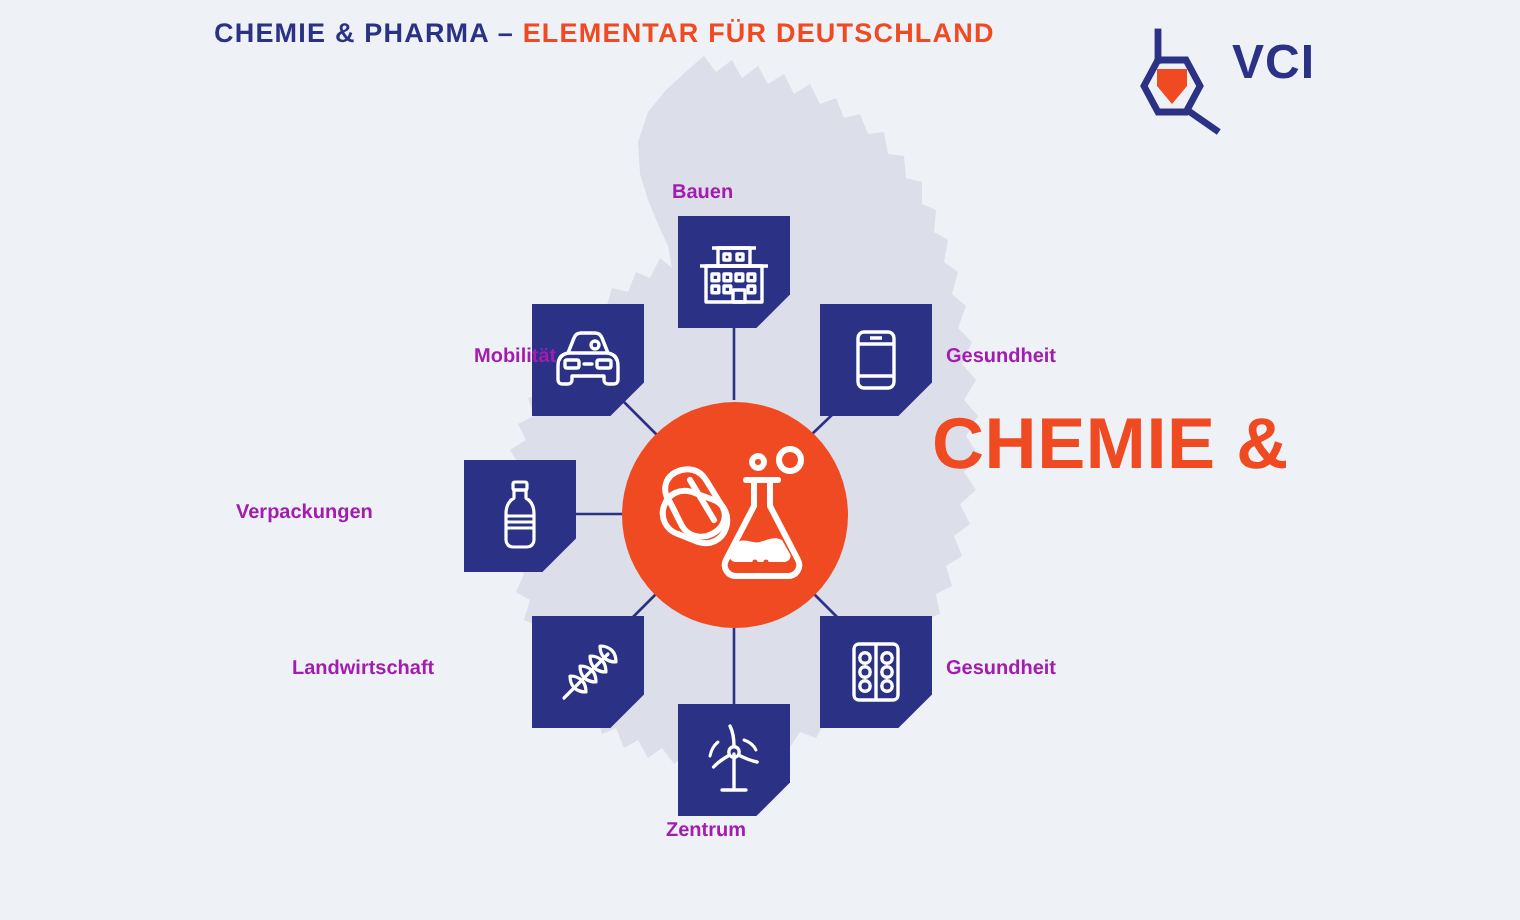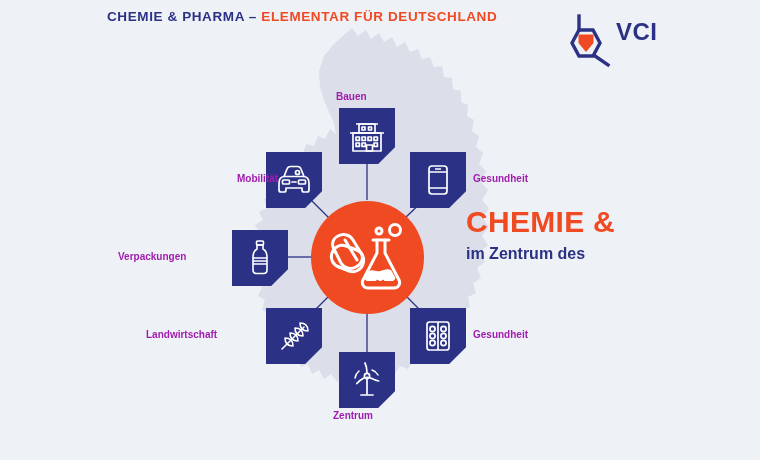--- a/index.html
+++ b/index.html
@@ -52,21 +52,21 @@
 
   .tlabel{
     position:absolute;
     font-size:10px;font-weight:bold;color:#a21caf;
     white-space:nowrap;
   }
 
   
   .bigtext{position:absolute;left:466px;top:206px;}
   .bigtext .big{
-    font-size:30px;font-weight:bold;color:#f04a23;
+    font-size:36px;font-weight:bold;color:#f04a23;
     line-height:32px;letter-spacing:.3px;
   }
   .bigtext .sub{
     margin-top:6px;
     font-size:16px;font-weight:bold;color:#2b3285;
     line-height:19px;
   }
 </style>
 </head>
 <body>
@@ -624,16 +624,15 @@
         <circle cx="72" cy="80" r="1.3" fill="#f04a23" stroke="none"></circle>
 
         <circle cx="84" cy="29" r="5.5"></circle>
         <circle cx="68" cy="30" r="3"></circle>
       </g>
     </svg>
   </div>
 
   <div class="bigtext">
     <div class="big">CHEMIE &amp;</div>
-    <div class="sub">im Zentrum des</div>
   </div>
 
 </div>
 
 </body></html>

